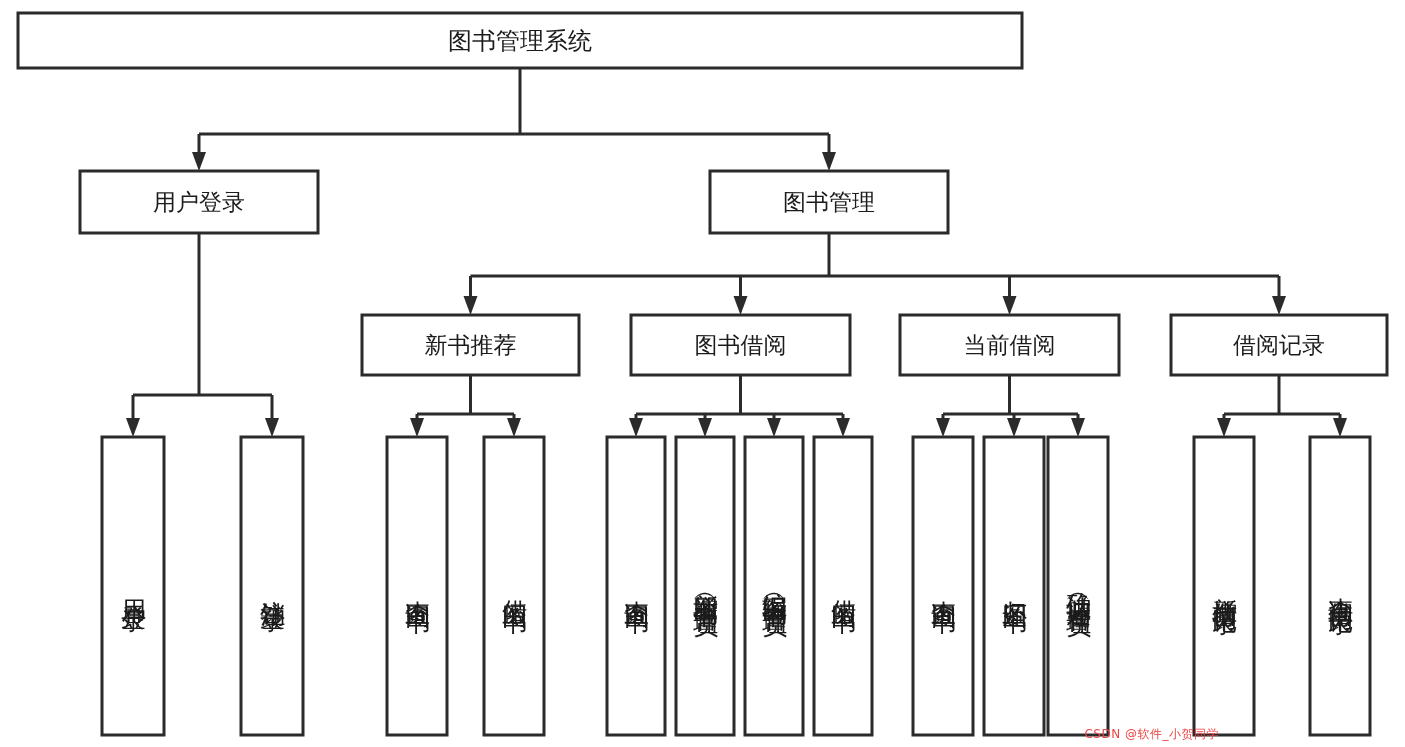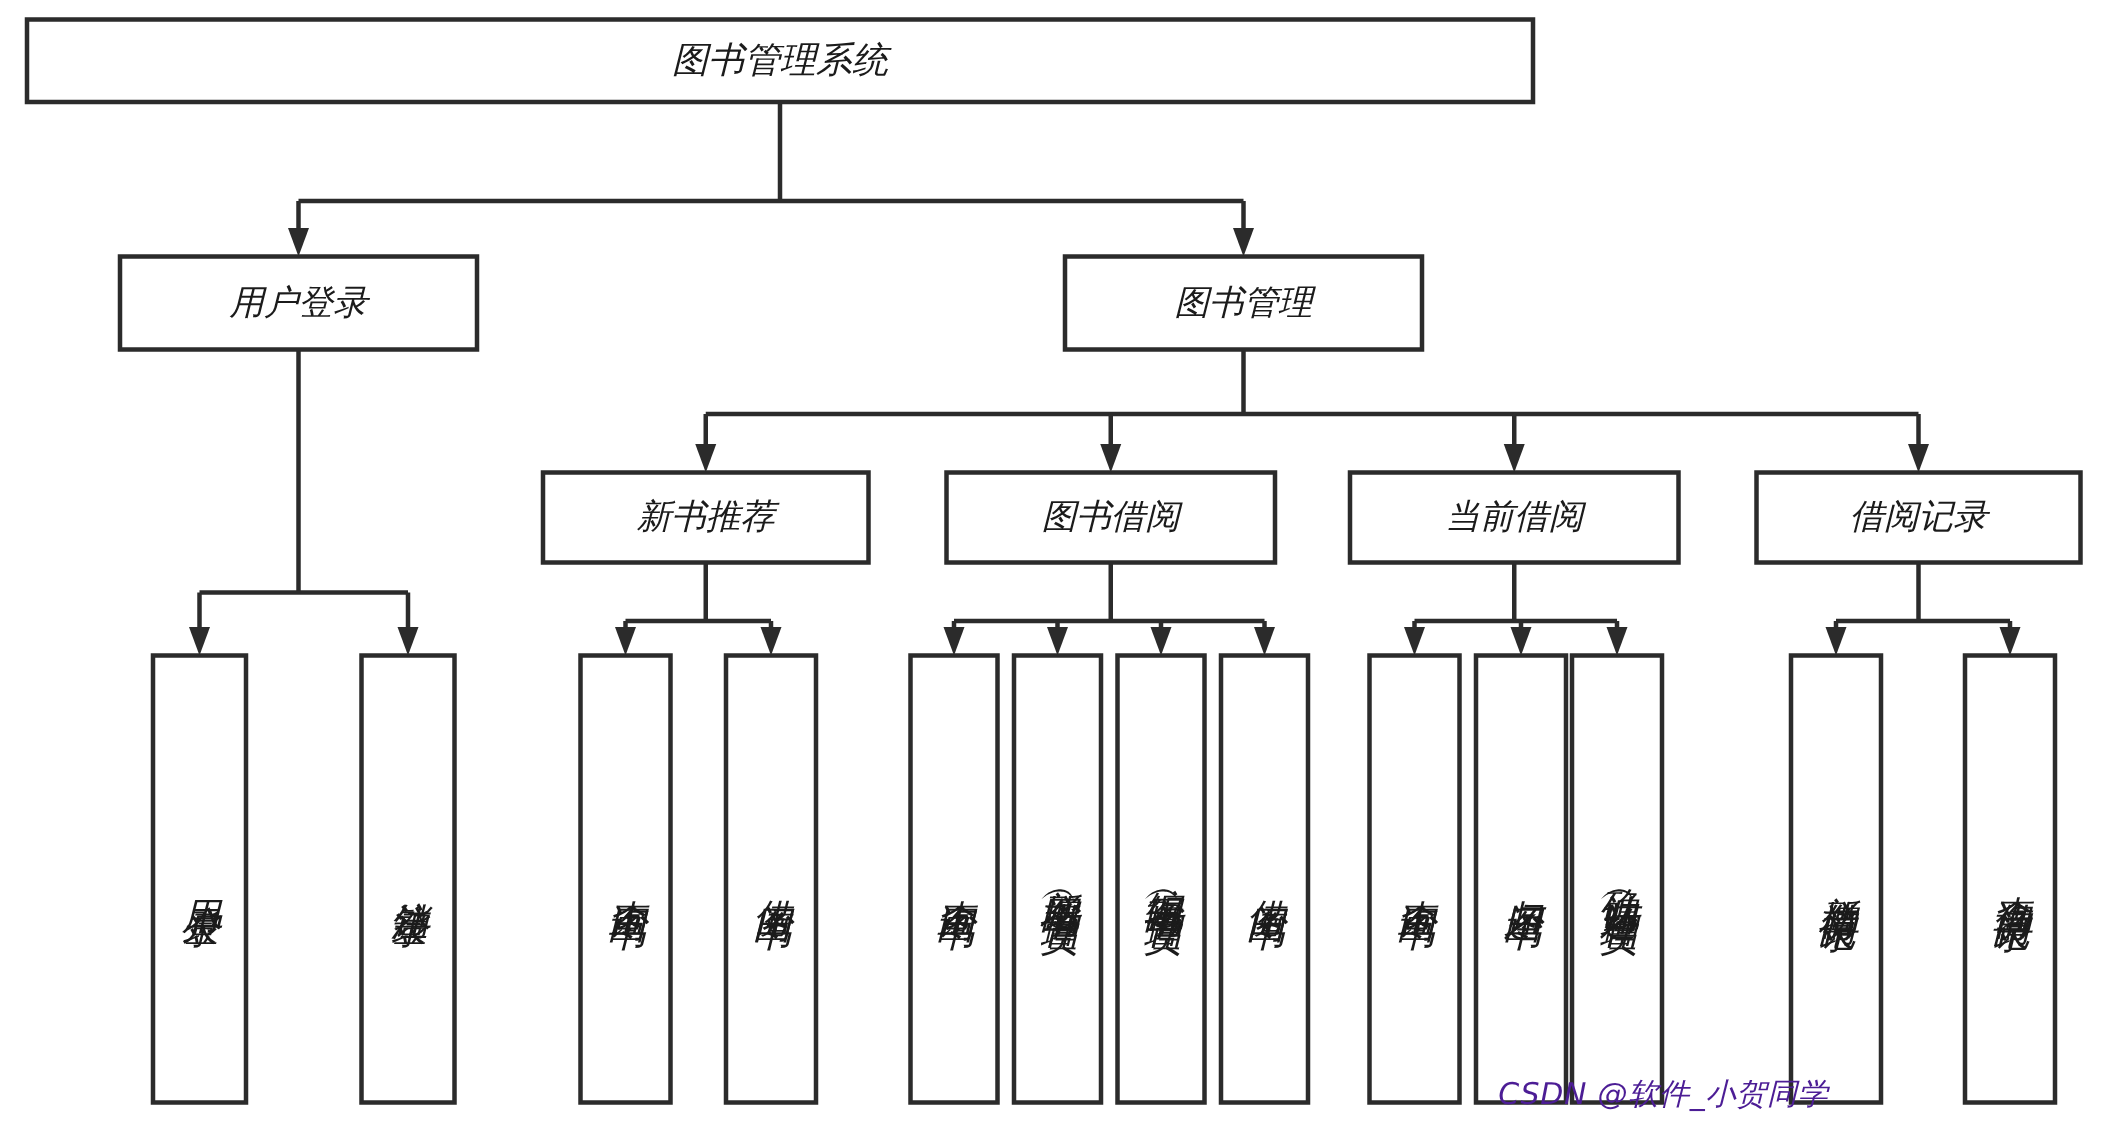--- a/index.html
+++ b/index.html
@@ -11,21 +11,20 @@
     width: 1405px;
     height: 747px;
     font-family: "DejaVu Sans", "Liberation Sans", sans-serif;
     overflow: hidden;
   }
   #diagram-root {
     position: relative;
     width: 1229px;
     height: 747px;
     background: #ffffff;
-    font-style: italic;
   }
   svg.diagram {
     position: absolute;
     top: 0;
     left: 0;
     width: 1405px;
     height: 747px;
   }
   .node-box {
     fill: #ffffff;
@@ -68,22 +67,22 @@
     letter-spacing: 3px;
     color: #1b1b1b;
     white-space: nowrap;
     text-align: center;
   }
   .watermark {
     position: absolute;
     right: 10px;
     bottom: 4px;
     font-family: "DejaVu Sans", "Liberation Sans", sans-serif;
-    font-size: 20px;
-    color: #4c1d95;
+    font-size: 12px;
+    color: #ef4444;
     letter-spacing: 0.5px;
     white-space: nowrap;
     margin-top: 44px;
   }
 </style>
 </head>
 <body>
 
 <div id="diagram-root">
 

